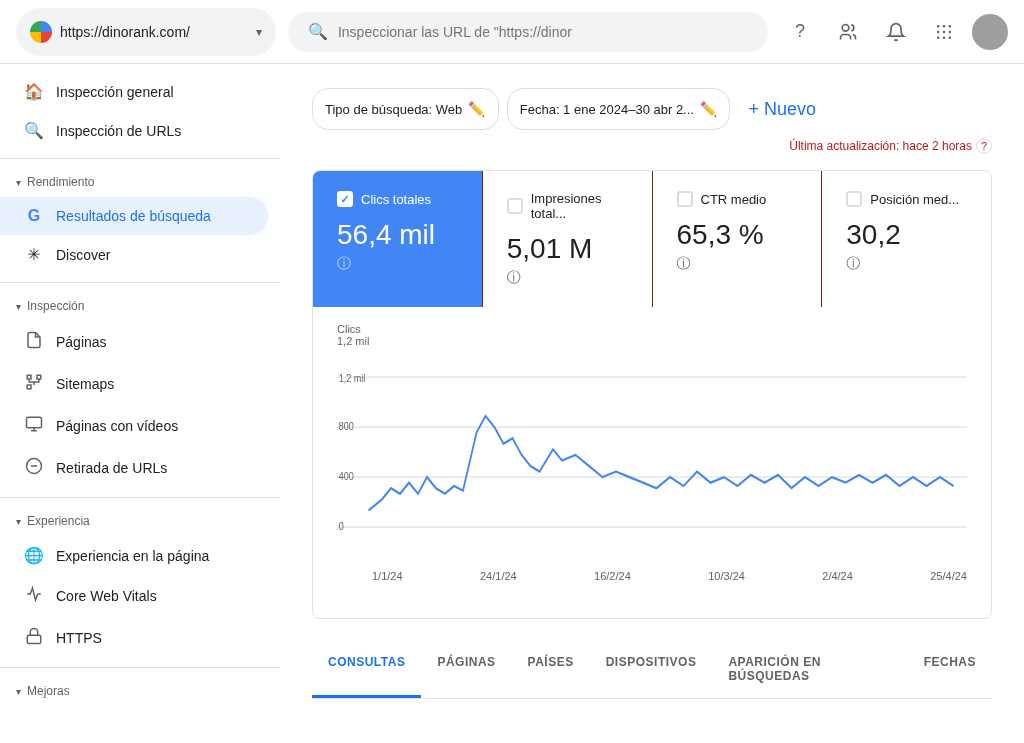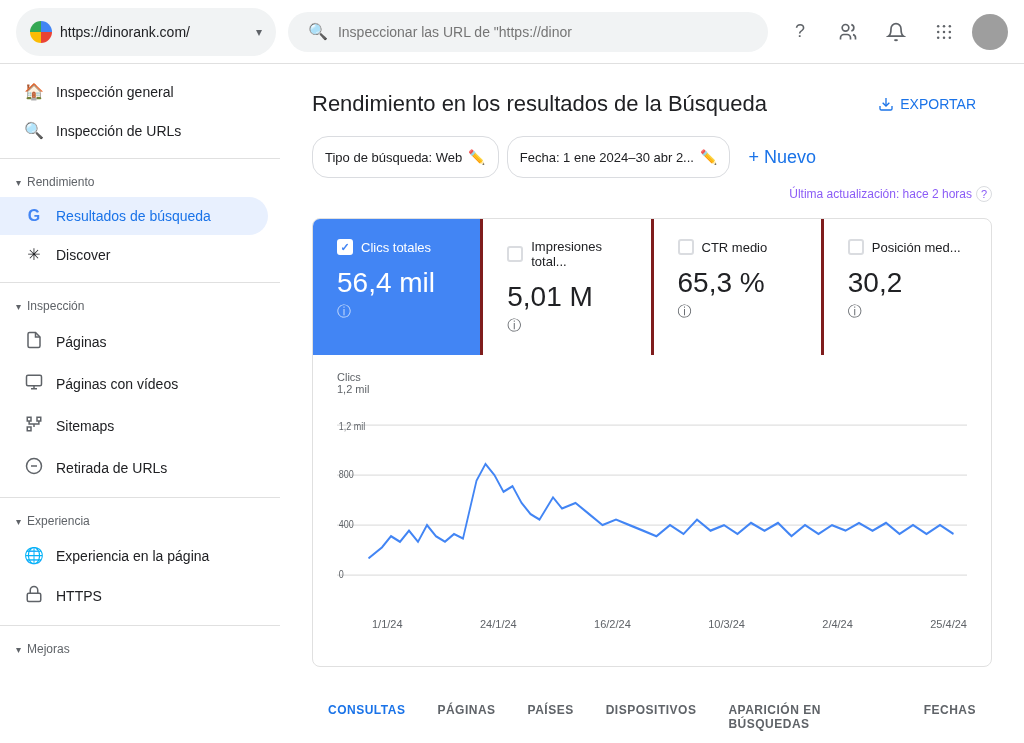--- a/index.html
+++ b/index.html
@@ -107,31 +107,31 @@
     }
     .filter-chip .edit-icon { font-size: 14px; color: #5f6368; }
     .new-filter-btn {
       display: flex; align-items: center; gap: 4px;
       border: none; background: transparent; cursor: pointer;
       color: #1a73e8; font-size: 18px; font-weight: 500; padding: 6px 10px;
     }
 
     
     .last-updated {
-      text-align: right; font-size: 12px; color: #8b5cf6;
+      text-align: right; font-size: 12px; color: #b91c1c;
       margin-bottom: 16px; display: flex; align-items: center; justify-content: flex-end; gap: 4px;
     }
 
     
     .metrics-row {
       display: flex; gap: 0; border: 1px solid #e0e0e0; border-radius: 8px;
       overflow: hidden; margin-bottom: 0;
     }
     .metric-card {
-      flex: 1; padding: 20px 24px; border-right: 3px solid #7f1d1d;
+      flex: 1; padding: 20px 24px; border-right: 1px solid #7f1d1d;
       cursor: pointer; min-width: 0;
     }
     .metric-card:last-child { border-right: none; }
     .metric-card.active { background: #4285f4; }
     .metric-card-header {
       display: flex; align-items: center; gap: 8px;
       font-size: 13px; margin-bottom: 12px;
     }
     .metric-checkbox {
       width: 16px; height: 16px; border: 2px solid #dadce0;
@@ -256,57 +256,65 @@
         <svg width="18" height="18" viewBox="0 0 24 24" fill="none" stroke="#5f6368" stroke-width="2">
             <path d="M14 2H6a2 2 0 00-2 2v16a2 2 0 002 2h12a2 2 0 002-2V8z"></path>
             <polyline points="14,2 14,8 20,8"></polyline>
           </svg>
       </span>
       <span>Páginas</span>
     </div>
     <div class="sidebar-item">
       <span class="item-icon">
         <svg width="18" height="18" viewBox="0 0 24 24" fill="none" stroke="#5f6368" stroke-width="2">
-            <rect x="2" y="3" width="20" height="14" rx="2"></rect>
-            <path d="M8 21h8M12 17v4"></path>
-          </svg>
-      </span>
-      <span>Páginas con vídeos</span>
-    </div>
-    <div class="sidebar-item">
-      <span class="item-icon">
-        <svg width="18" height="18" viewBox="0 0 24 24" fill="none" stroke="#5f6368" stroke-width="2">
             <rect x="3" y="3" width="5" height="5"></rect>
             <rect x="16" y="3" width="5" height="5"></rect>
             <rect x="3" y="16" width="5" height="5"></rect>
             <path d="M5.5 8v4h13V8"></path>
             <line x1="12" y1="12" x2="12" y2="16"></line>
           </svg>
       </span>
       <span>Sitemaps</span>
     </div>
     <div class="sidebar-item">
       <span class="item-icon">
         <svg width="18" height="18" viewBox="0 0 24 24" fill="none" stroke="#5f6368" stroke-width="2">
+            <rect x="2" y="3" width="20" height="14" rx="2"></rect>
+            <path d="M8 21h8M12 17v4"></path>
+          </svg>
+      </span>
+      <span>Páginas con vídeos</span>
+    </div>
+    <div class="sidebar-item">
+      <span class="item-icon">
+        <svg width="18" height="18" viewBox="0 0 24 24" fill="none" stroke="#5f6368" stroke-width="2">
             <circle cx="12" cy="12" r="10"></circle>
             <line x1="8" y1="12" x2="16" y2="12"></line>
           </svg>
       </span>
       <span>Retirada de URLs</span>
     </div>
 
     <div class="sidebar-divider"></div>
 
     <div class="sidebar-section-label">
       <span class="arrow">▾</span>
       <span>Experiencia</span>
     </div>
     <div class="sidebar-item">
       <span class="item-icon">🌐</span>
       <span>Experiencia en la página</span>
+    </div>
+    <div class="sidebar-item">
+      <span class="item-icon">
+        <svg width="18" height="18" viewBox="0 0 24 24" fill="none" stroke="#5f6368" stroke-width="2">
+            <path d="M3 12h4l3-8 4 16 3-8h4"></path>
+          </svg>
+      </span>
+      <span>Core Web Vitals</span>
     </div>
     <div class="sidebar-item">
       <span class="item-icon">
         <svg width="18" height="18" viewBox="0 0 24 24" fill="none" stroke="#5f6368" stroke-width="2">
             <rect x="3" y="11" width="18" height="11" rx="2"></rect>
             <path d="M7 11V7a5 5 0 0110 0v4"></path>
           </svg>
       </span>
       <span>HTTPS</span>
     </div>
@@ -314,31 +322,20 @@
     <div class="sidebar-divider"></div>
 
     <div class="sidebar-section-label">
       <span class="arrow">▾</span>
       <span>Mejoras</span>
     </div>
   </div>
 
   <div class="content">
 
-    <div class="content-header">
-      <h1 class="content-title">Rendimiento en los resultados de la Búsqueda</h1>
-      <button class="export-btn">
-        <svg width="16" height="16" viewBox="0 0 24 24" fill="none" stroke="#1a73e8" stroke-width="2">
-            <path d="M21 15v4a2 2 0 01-2 2H5a2 2 0 01-2-2v-4"></path>
-            <polyline points="7,10 12,15 17,10"></polyline>
-            <line x1="12" y1="15" x2="12" y2="3"></line>
-          </svg>
-        <span>EXPORTAR</span>
-      </button>
-    </div>
 
     <div class="filters-row">
       <div class="filter-chip">
         <span>Tipo de búsqueda: Web</span>
         <span class="edit-icon">✏️</span>
       </div>
       <div class="filter-chip">
         <span>Fecha: 1 ene 2024–30 abr 2...</span>
         <span class="edit-icon">✏️</span>
       </div>

